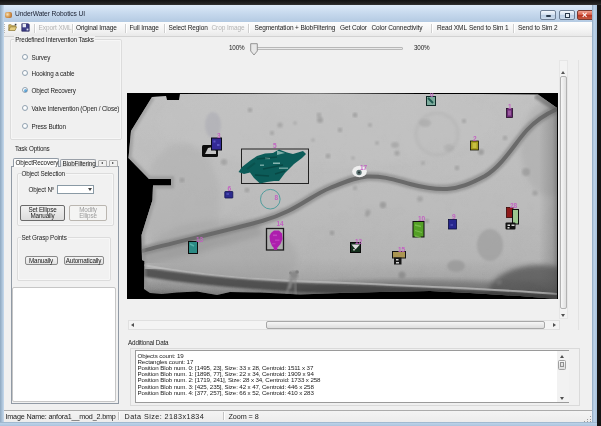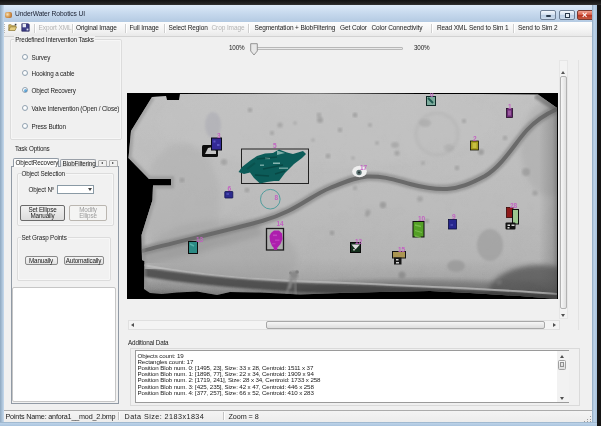--- a/index.html
+++ b/index.html
@@ -331,21 +331,21 @@
   </div>
 
   <div class="abs" style="left:556.5px;top:350.8px;width:12px;height:51.2px;background:#f2f2f2;"></div>
   <div class="abs" style="left:559.5px;top:354.5px;width:0;height:0;border-left:2.4px solid transparent;border-right:2.4px solid transparent;border-bottom:3px solid #505050;"></div>
   <div class="abs" style="left:557.5px;top:359.5px;width:8.5px;height:10px;background:linear-gradient(180deg,#f8f8f8,#dcdcdc);border:1px solid #a0a0a0;border-radius:1.5px;"></div>
   <div class="abs" style="left:559.8px;top:362px;width:4px;height:4.5px;border:1px solid #909090;background:#e2e2e2;"></div>
   <div class="abs" style="left:559.5px;top:396.5px;width:0;height:0;border-left:2.4px solid transparent;border-right:2.4px solid transparent;border-top:3px solid #505050;"></div>
 
   <div class="abs" style="left:0;top:410px;width:597px;height:1px;background:#ababab;"></div>
   <div class="abs" style="left:0;top:411px;width:597px;height:11px;background:linear-gradient(180deg,#f4f4f4,#ececec);"></div>
-  <div class="txt st" style="left:5.5px;letter-spacing:-0.18px;">Points Name: anfora1__mod_2.bmp</div>
+  <div class="txt st" style="left:5.5px;letter-spacing:-0.18px;">Image Name: anfora1__mod_2.bmp</div>
   <div class="abs ssep" style="left:117.5px;"></div>
   <div class="txt st" style="left:124.5px;letter-spacing:0.45px;">Data Size: 2183x1834</div>
   <div class="abs ssep" style="left:222.5px;"></div>
   <div class="txt st" style="left:228.5px;">Zoom = 8</div>
   <div class="abs" style="left:584px;top:414.5px;width:8px;height:7px;background:
     radial-gradient(circle 1px at 6.5px 1.5px,#9a9a9a 70%,transparent 71%),
     radial-gradient(circle 1px at 6.5px 4.5px,#9a9a9a 70%,transparent 71%),
     radial-gradient(circle 1px at 3.5px 4.5px,#9a9a9a 70%,transparent 71%),
     radial-gradient(circle 1px at 6.5px 7px,#9a9a9a 70%,transparent 71%),
     radial-gradient(circle 1px at 3.5px 7px,#9a9a9a 70%,transparent 71%),

